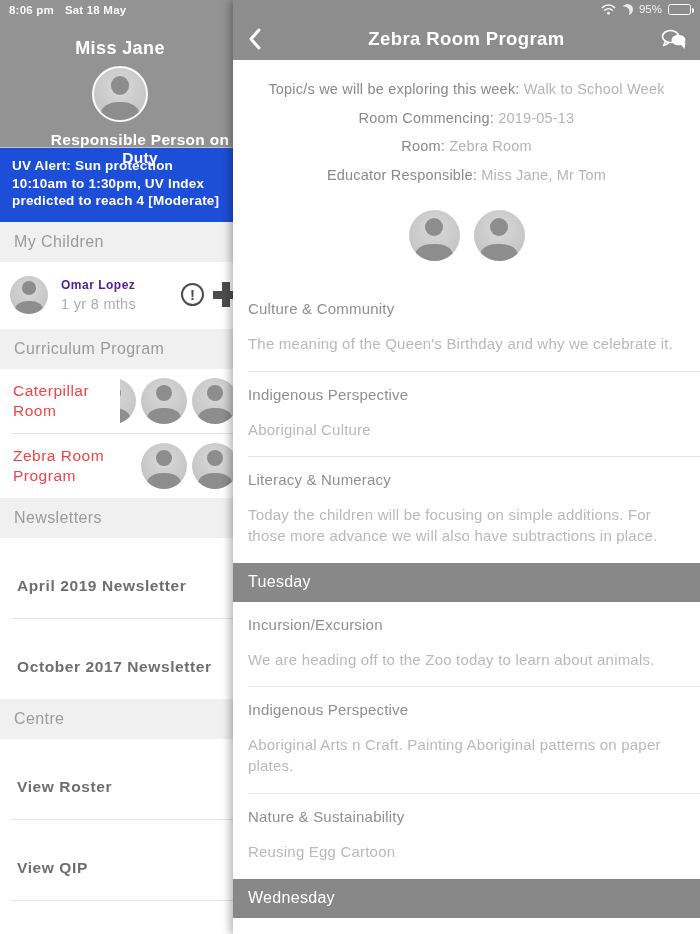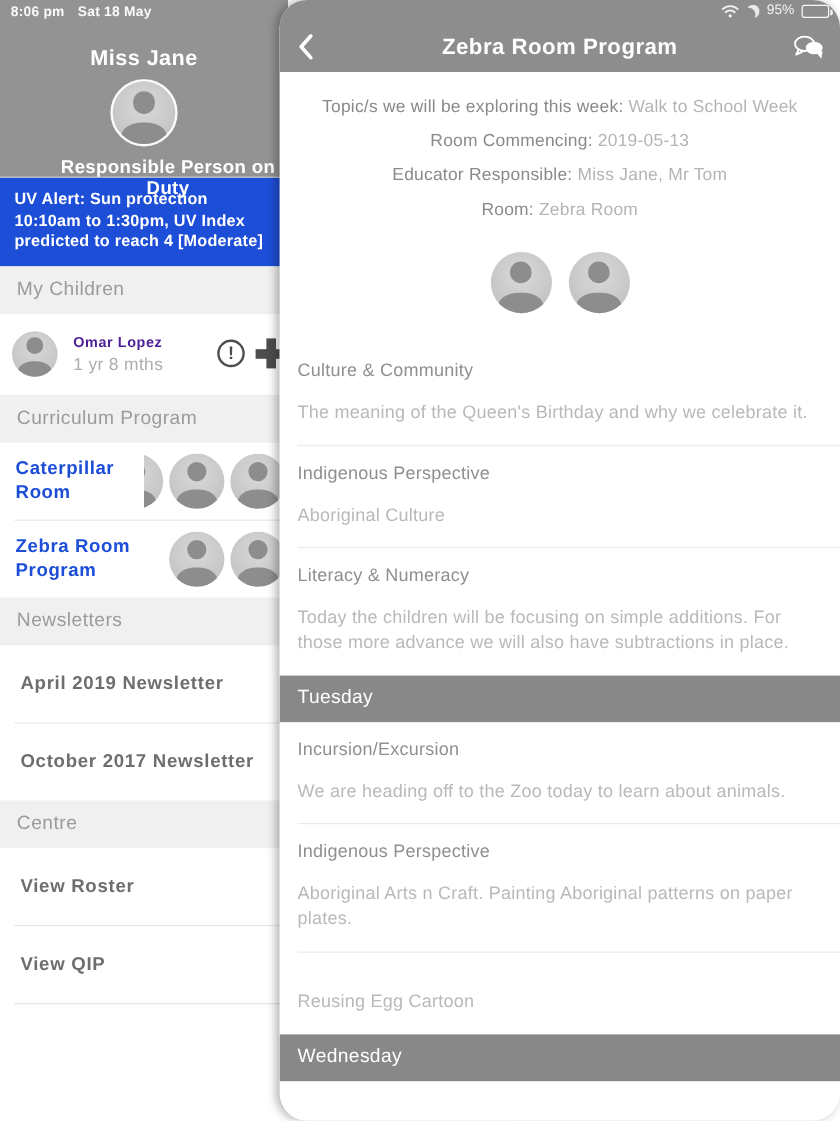--- a/index.html
+++ b/index.html
@@ -36,30 +36,30 @@
   .child-age { color:#adadad; font-size:14.5px; margin-top:4px; letter-spacing:.3px; }
   .child-icons { display:flex; align-items:center; gap:9px; }
   .icon-alert { width:23px; height:23px; border:2.5px solid #4d4d4d; border-radius:50%;
     color:#4d4d4d; font-weight:bold; font-size:15px;
     display:flex; align-items:center; justify-content:center; }
   .icon-alert::before { content:"!"; }
   .icon-plus { width:25px; height:25px; position:relative; flex:none; }
   .icon-plus::before { content:""; position:absolute; left:8.5px; top:0; width:8px; height:25px; background:#4d4d4d; }
   .icon-plus::after  { content:""; position:absolute; left:0; top:8.5px; width:25px; height:8px; background:#4d4d4d; }
   .room-row { display:flex; align-items:center; padding:9px 2px 9px 13px; background:#fff; }
-  .room-name { font-weight:bold; color:#1d4ed8; font-size:15.5px; letter-spacing:.5px;
+  .room-name { font-weight:normal; color:#ef4444; font-size:15.5px; letter-spacing:.5px;
     line-height:1.3; flex:1; padding-right:4px; }
   .room-avatars { display:flex; gap:5px; justify-content:flex-end; overflow:hidden; width:118px; }
   .room-avatars .avatar { width:46px; height:46px; }
   .rule-l { height:1px; background:#e3e3e3; margin-left:12px; }
   .plain-row { padding:23px 0 23px 17px; font-weight:bold; color:#6e6e6e;
-    font-size:15.5px; letter-spacing:.6px; background:#fff; }
+    font-size:15.5px; letter-spacing:.6px; background:#fff;margin-top:16px; }
   
   .main { position:absolute; left:233px; top:0; width:467px; height:934px;
-    background:#fff; box-shadow:-3px 0 8px rgba(0,0,0,.30); overflow:hidden;border-radius:23px; }
+    background:#fff; box-shadow:-3px 0 8px rgba(0,0,0,.30); overflow:hidden; }
   .m-header { background:#8d8d8d; height:60px; position:relative; color:#fff; }
   .status-right { position:absolute; top:3px; right:9px; display:flex; align-items:center;
     gap:6px; font-size:11.5px; color:#f3f3f3; }
   .moon { width:11px; height:11px; border-radius:50%;
     box-shadow: inset -3.5px 2.5px 0 0 #e9e9e9; }
   .battery { width:23px; height:11px; border:1px solid rgba(255,255,255,.95);
     border-radius:2.5px; position:relative; padding:1px; }
   .battery-fill { width:95%; height:100%; background:#fff; border-radius:1px; }
   .battery::after { content:""; position:absolute; right:-3.5px; top:3px; width:2px; height:5px;
     background:rgba(255,255,255,.95); border-radius:0 2px 2px 0; }
@@ -174,26 +174,26 @@
   <div class="info">
     <div class="info-line">
       <span class="lbl">Topic/s we will be exploring this week:</span>
       <span class="val">Walk to School Week</span>
     </div>
     <div class="info-line">
       <span class="lbl">Room Commencing:</span>
       <span class="val">2019-05-13</span>
     </div>
     <div class="info-line">
+      <span class="lbl">Room:</span>
+      <span class="val">Zebra Room</span>
+    </div>
+    <div class="info-line">
       <span class="lbl">Educator Responsible:</span>
       <span class="val">Miss Jane, Mr Tom</span>
-    </div>
-    <div class="info-line">
-      <span class="lbl">Room:</span>
-      <span class="val">Zebra Room</span>
     </div>
   </div>
 
   <div class="educators">
     <div class="avatar edu-avatar"></div>
     <div class="avatar edu-avatar"></div>
   </div>
 
   <div>
     <div class="day-item">
@@ -218,20 +218,21 @@
       <div class="item-title">Incursion/Excursion</div>
       <div class="item-text">We are heading off to the Zoo today to learn about animals.</div>
     </div>
     <div class="rule"></div>
     <div class="day-item">
       <div class="item-title">Indigenous Perspective</div>
       <div class="item-text">Aboriginal Arts n Craft. Painting Aboriginal patterns on paper plates.</div>
     </div>
     <div class="rule"></div>
     <div class="day-item">
+      <div class="item-title">Nature &amp; Sustainability</div>
       <div class="item-text">Reusing Egg Cartoon</div>
     </div>
   </div>
 
   <div>
     <div class="day-bar">Wednesday</div>
 
   </div>
 </div>
 

